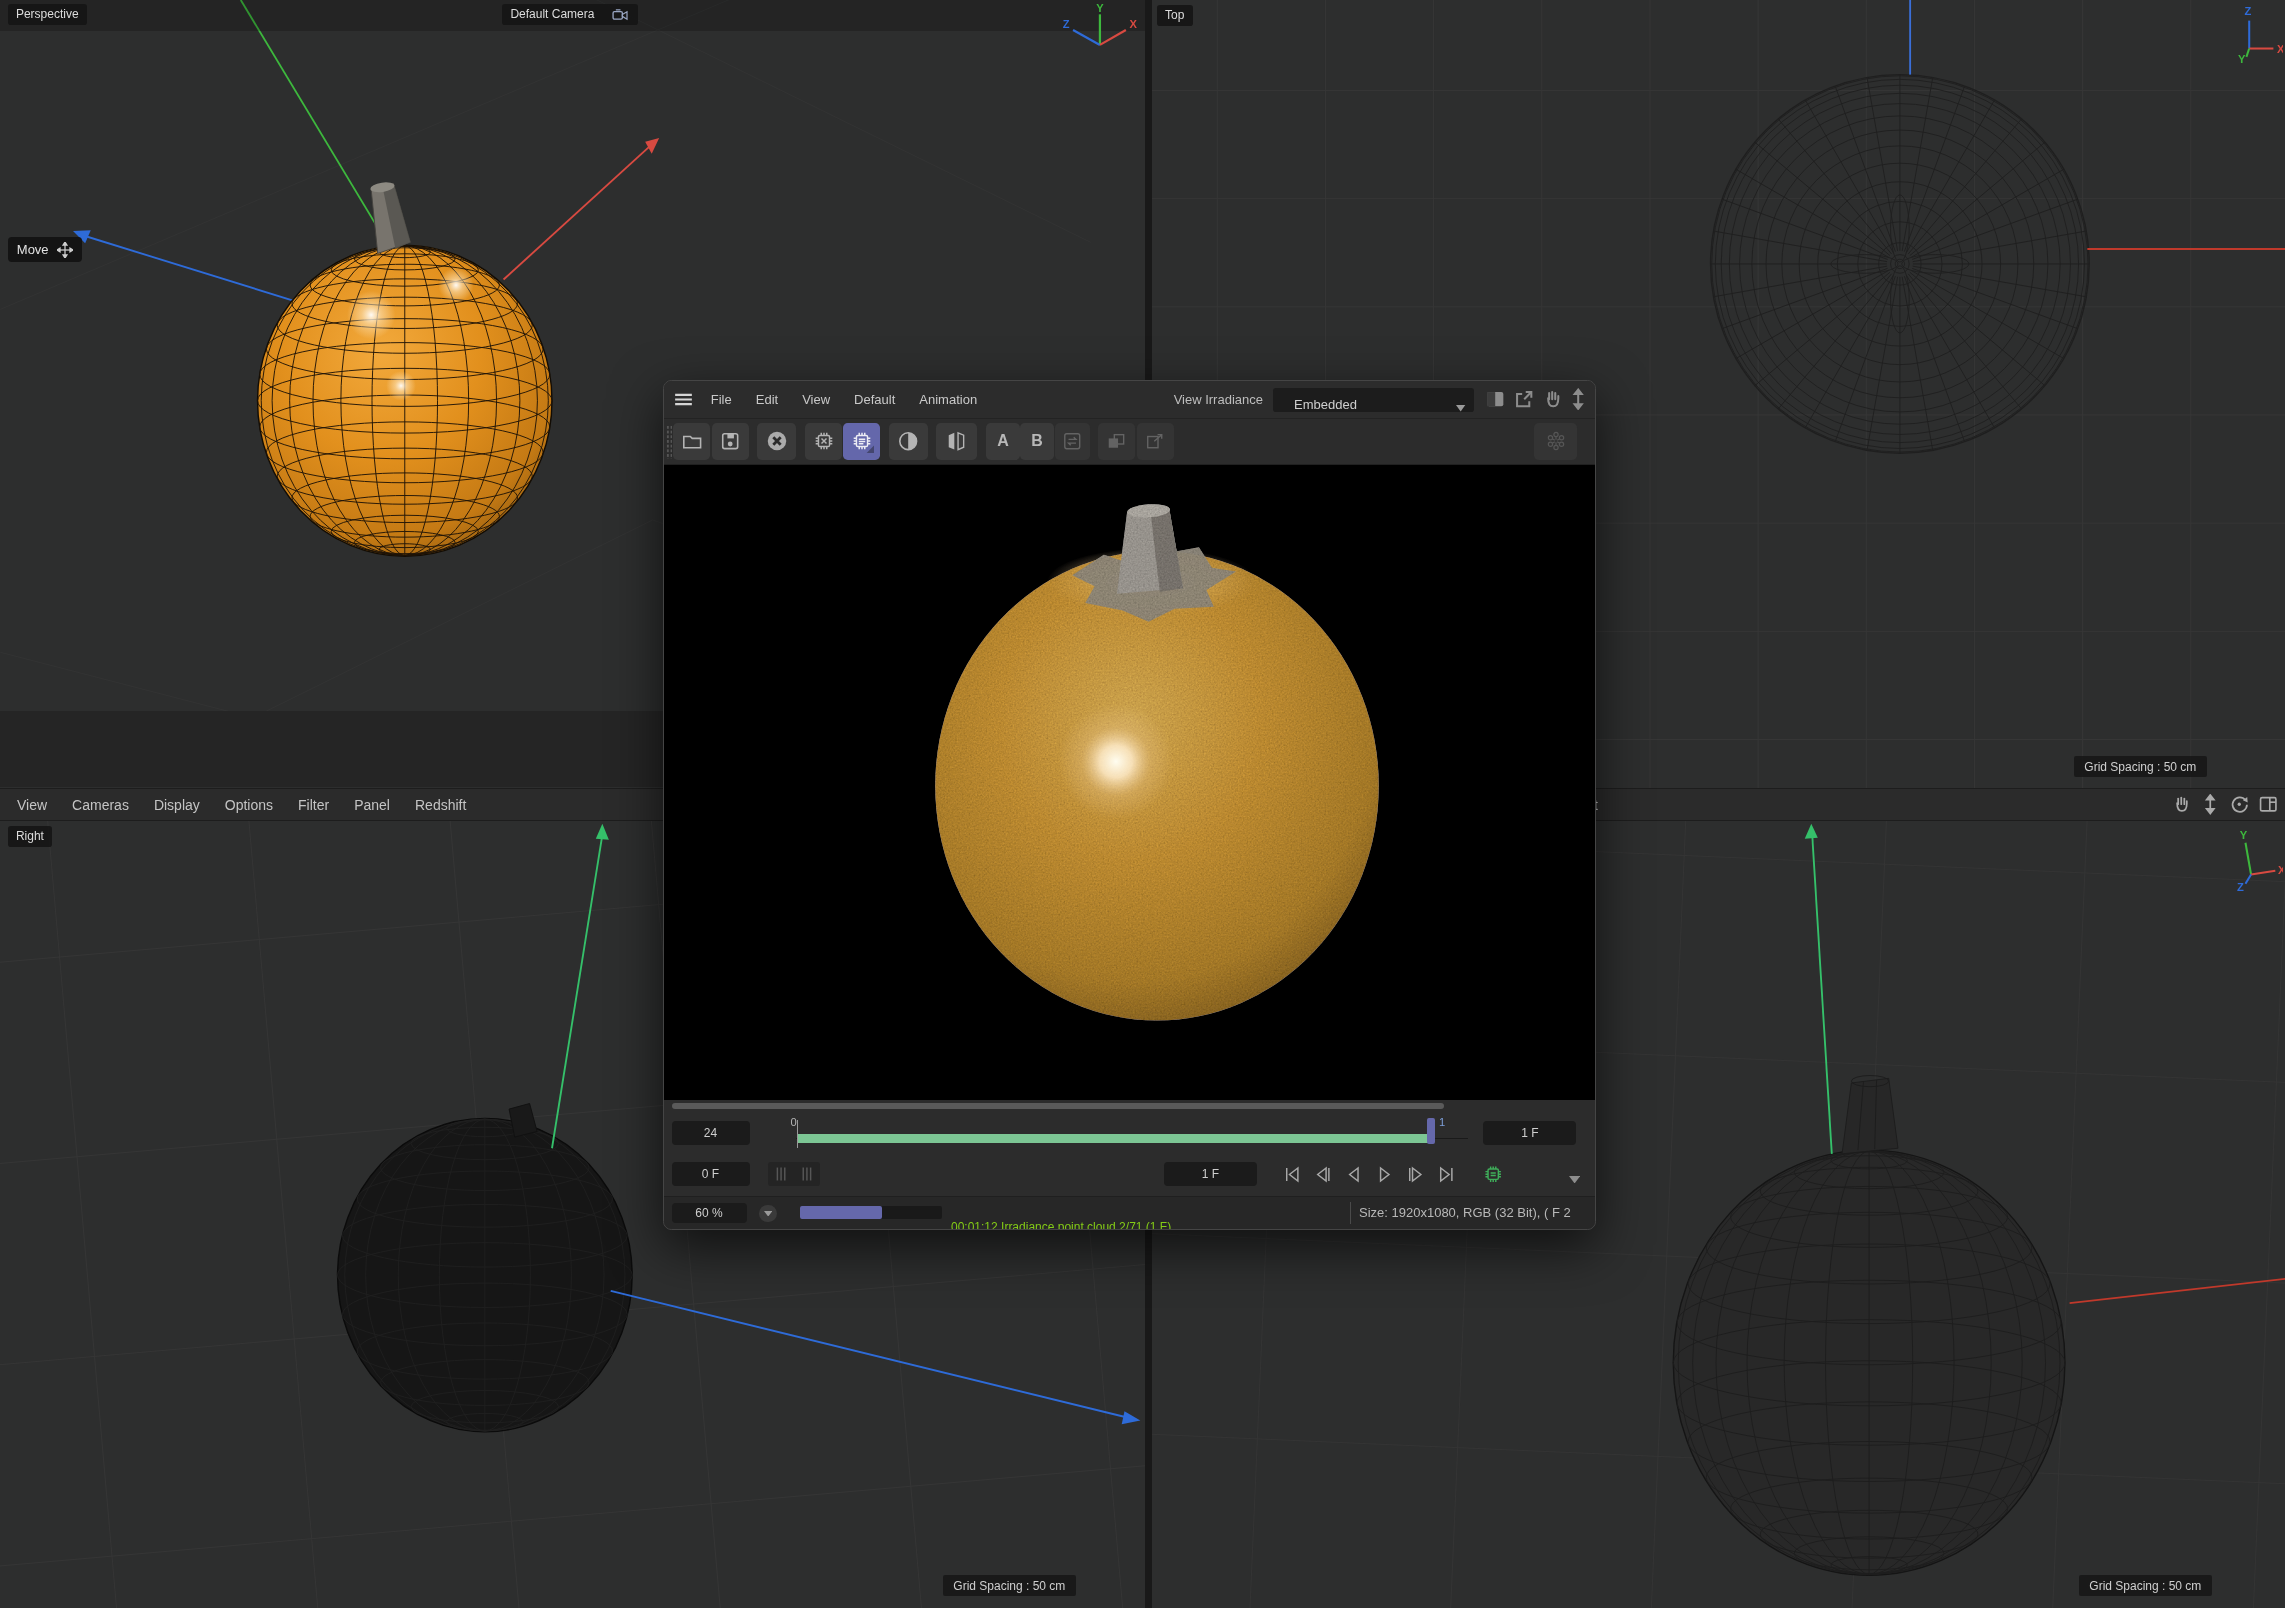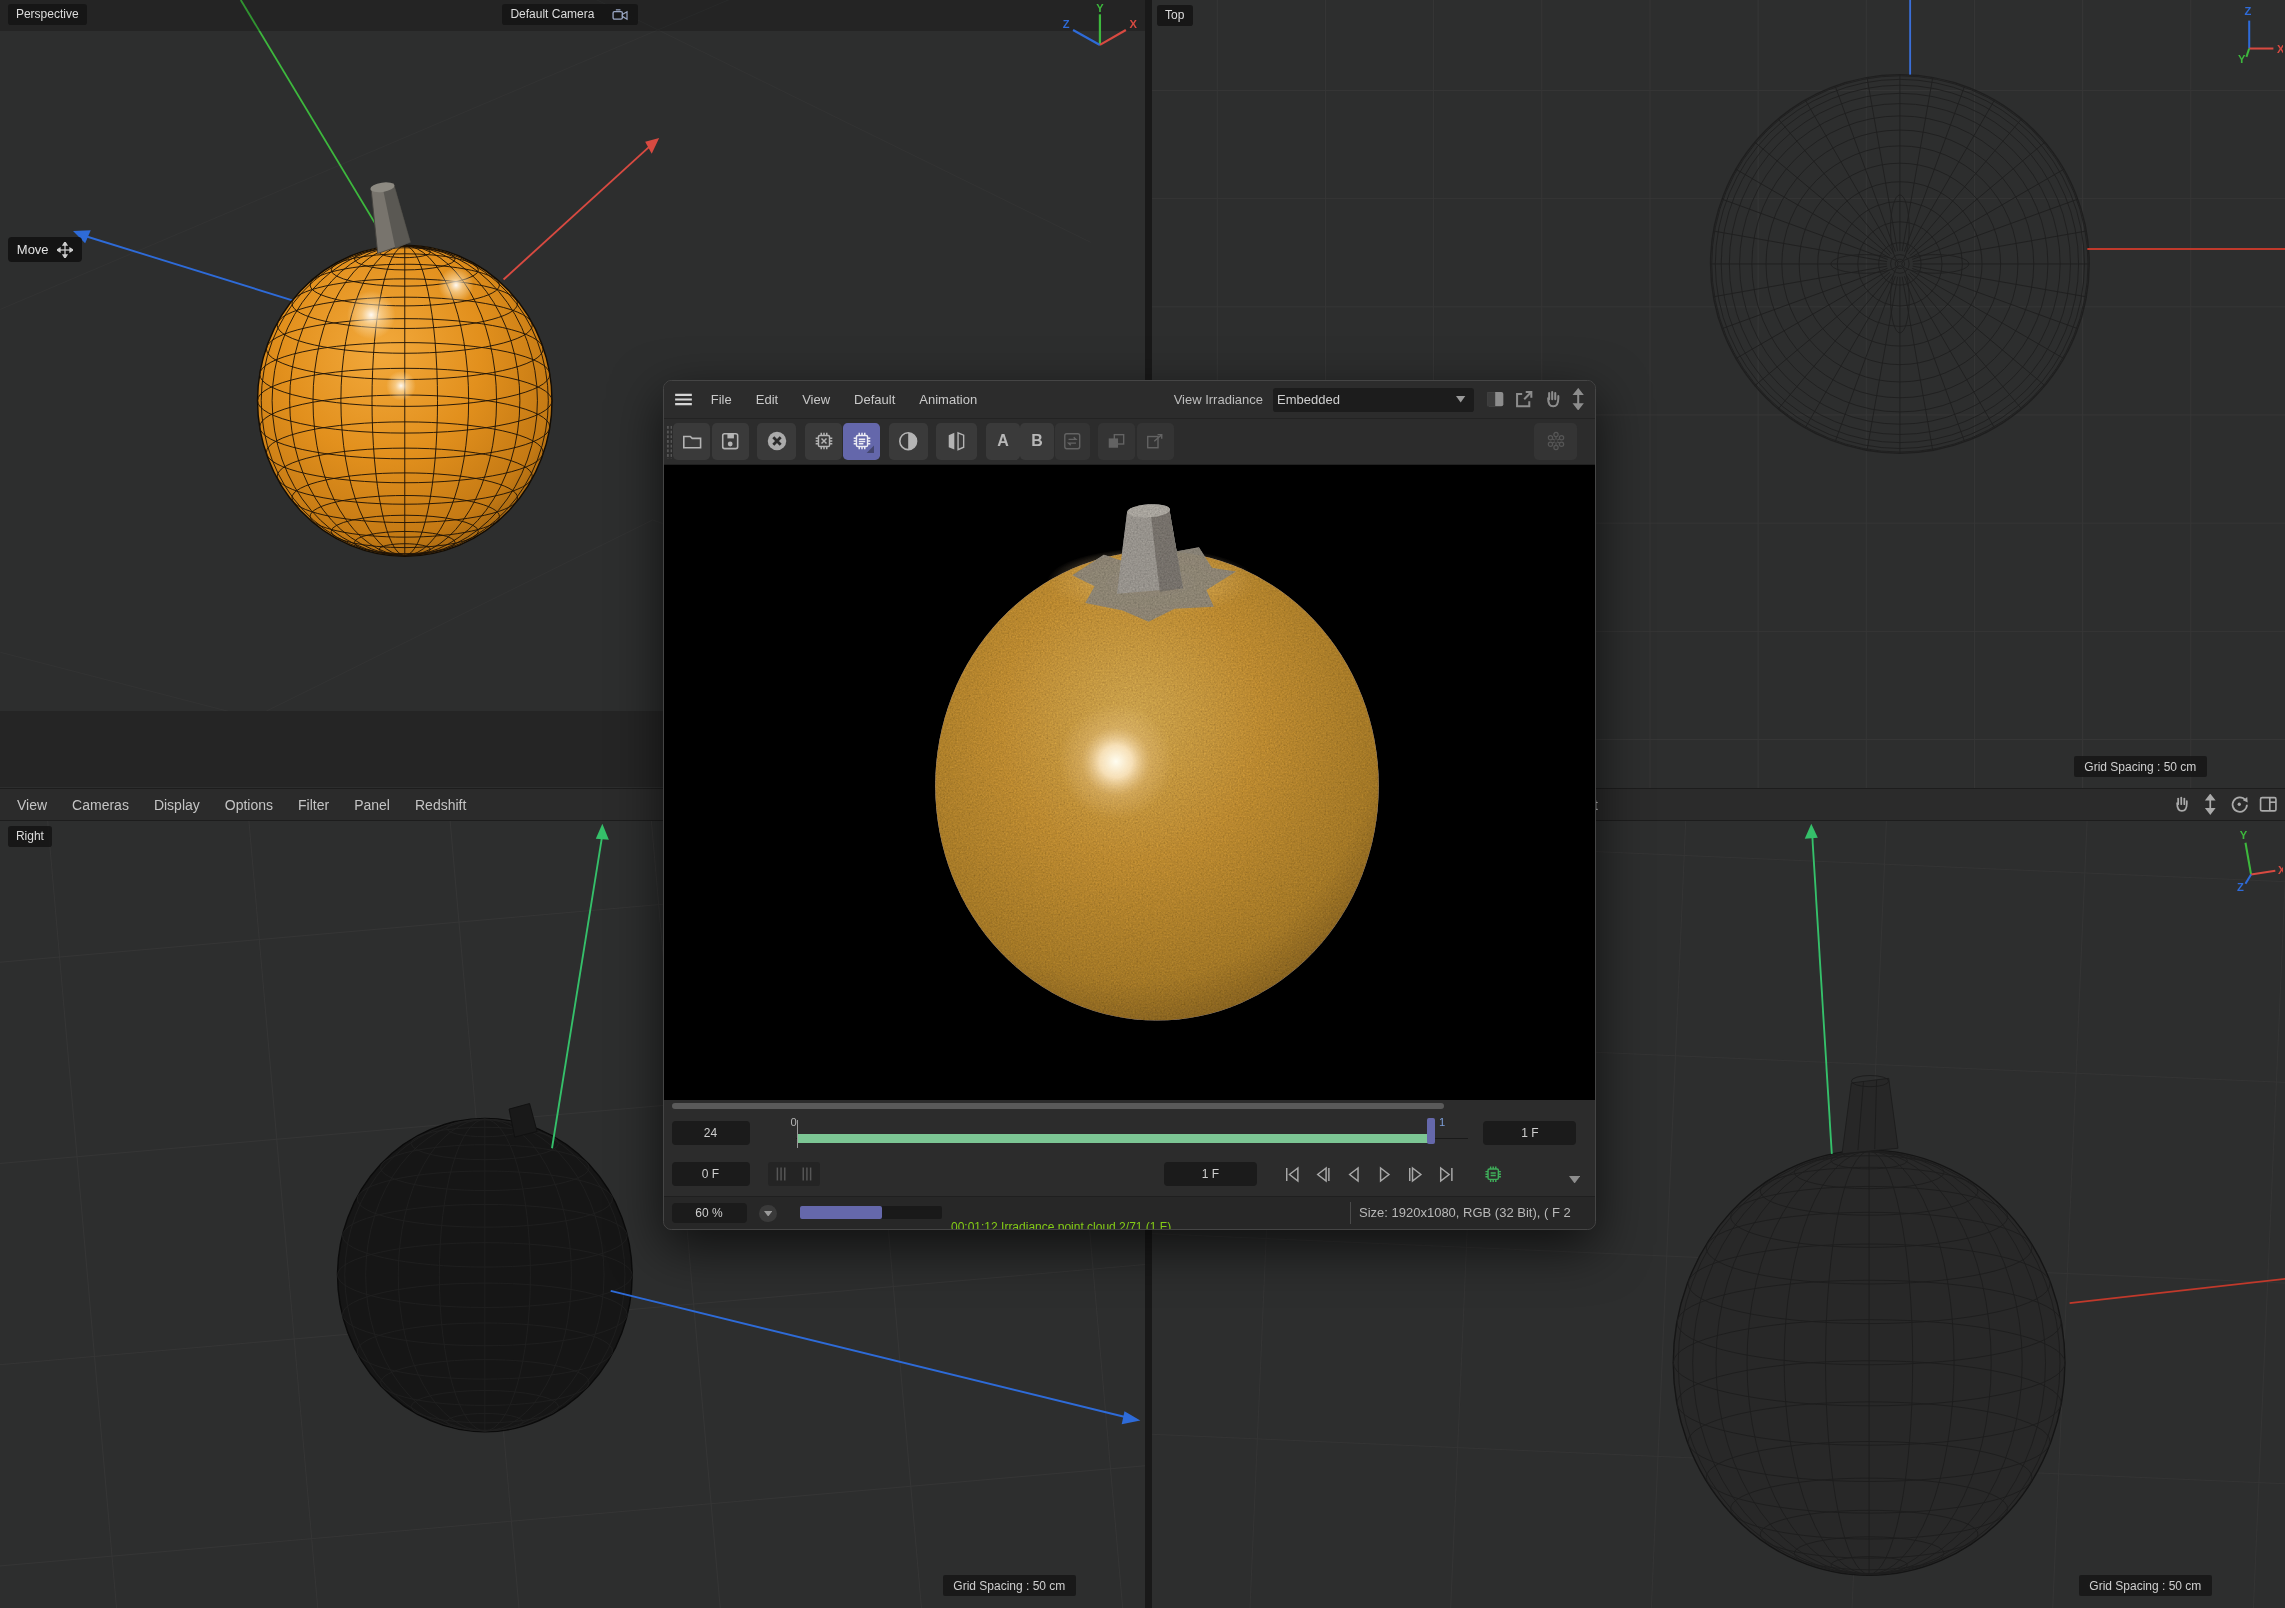--- a/index.html
+++ b/index.html
@@ -31,21 +31,21 @@
   .pv-titlebar{height:31px;background:#f2f2f2;display:flex;align-items:center;flex:0 0 auto;position:relative}
   .pv-title{color:#1a1a1a;font-size:12.6px;margin-left:9.3px}
   .pv-appicon{margin-left:10.3px;display:flex}
   .winbtn{position:absolute;top:0;width:39px;height:31px;display:flex;align-items:center;justify-content:center}
   .pv-menubar{height:37px;background:#2c2c2c;border-bottom:0.9px solid #232323;display:flex;
               align-items:center;flex:0 0 auto;position:relative}
   .pv-menu-item{color:#c9c9c9;font-size:13px;margin-right:24px;cursor:default}
   .pv-hamburger{margin:0 18.6px 0 11.2px;display:flex}
   .vt-label{position:absolute;right:332px;color:#bdbdbd;font-size:13px}
   .vt-select{position:absolute;right:121px;width:201px;height:24px;background:#1c1c1c;border-radius:2.8px;
-             display:flex;align-items:center;color:#cfcfcf;font-size:13px;padding-left:4px;box-sizing:border-box}
+             display:flex;align-items:flex-end;color:#cfcfcf;font-size:13px;padding-left:21px;box-sizing:border-box}
   .vt-caret{position:absolute;right:8.4px}
   .pv-mb-icon{position:absolute;top:6.5px;display:flex}
   .pv-toolbar{height:45px;background:#2c2c2c;border-bottom:0.9px solid #202020;position:relative;flex:0 0 auto}
   .tb-btn{position:absolute;top:3.7px;height:37px;background:#3a3a3a;border-radius:4.7px;display:flex;
           align-items:center;justify-content:center}
   .tb-btn.dim{background:#343434}
   .tb-btn.hl{background:#6467ab}
   .tb-ab{color:#b8b8b8;font-size:16px;font-weight:bold}
   .grip{position:absolute;left:1.9px;top:5.6px;width:6.5px;height:34px;
         background-image:radial-gradient(#555 0.9px,transparent 1.1px);background-size:3.7px 4.7px}

